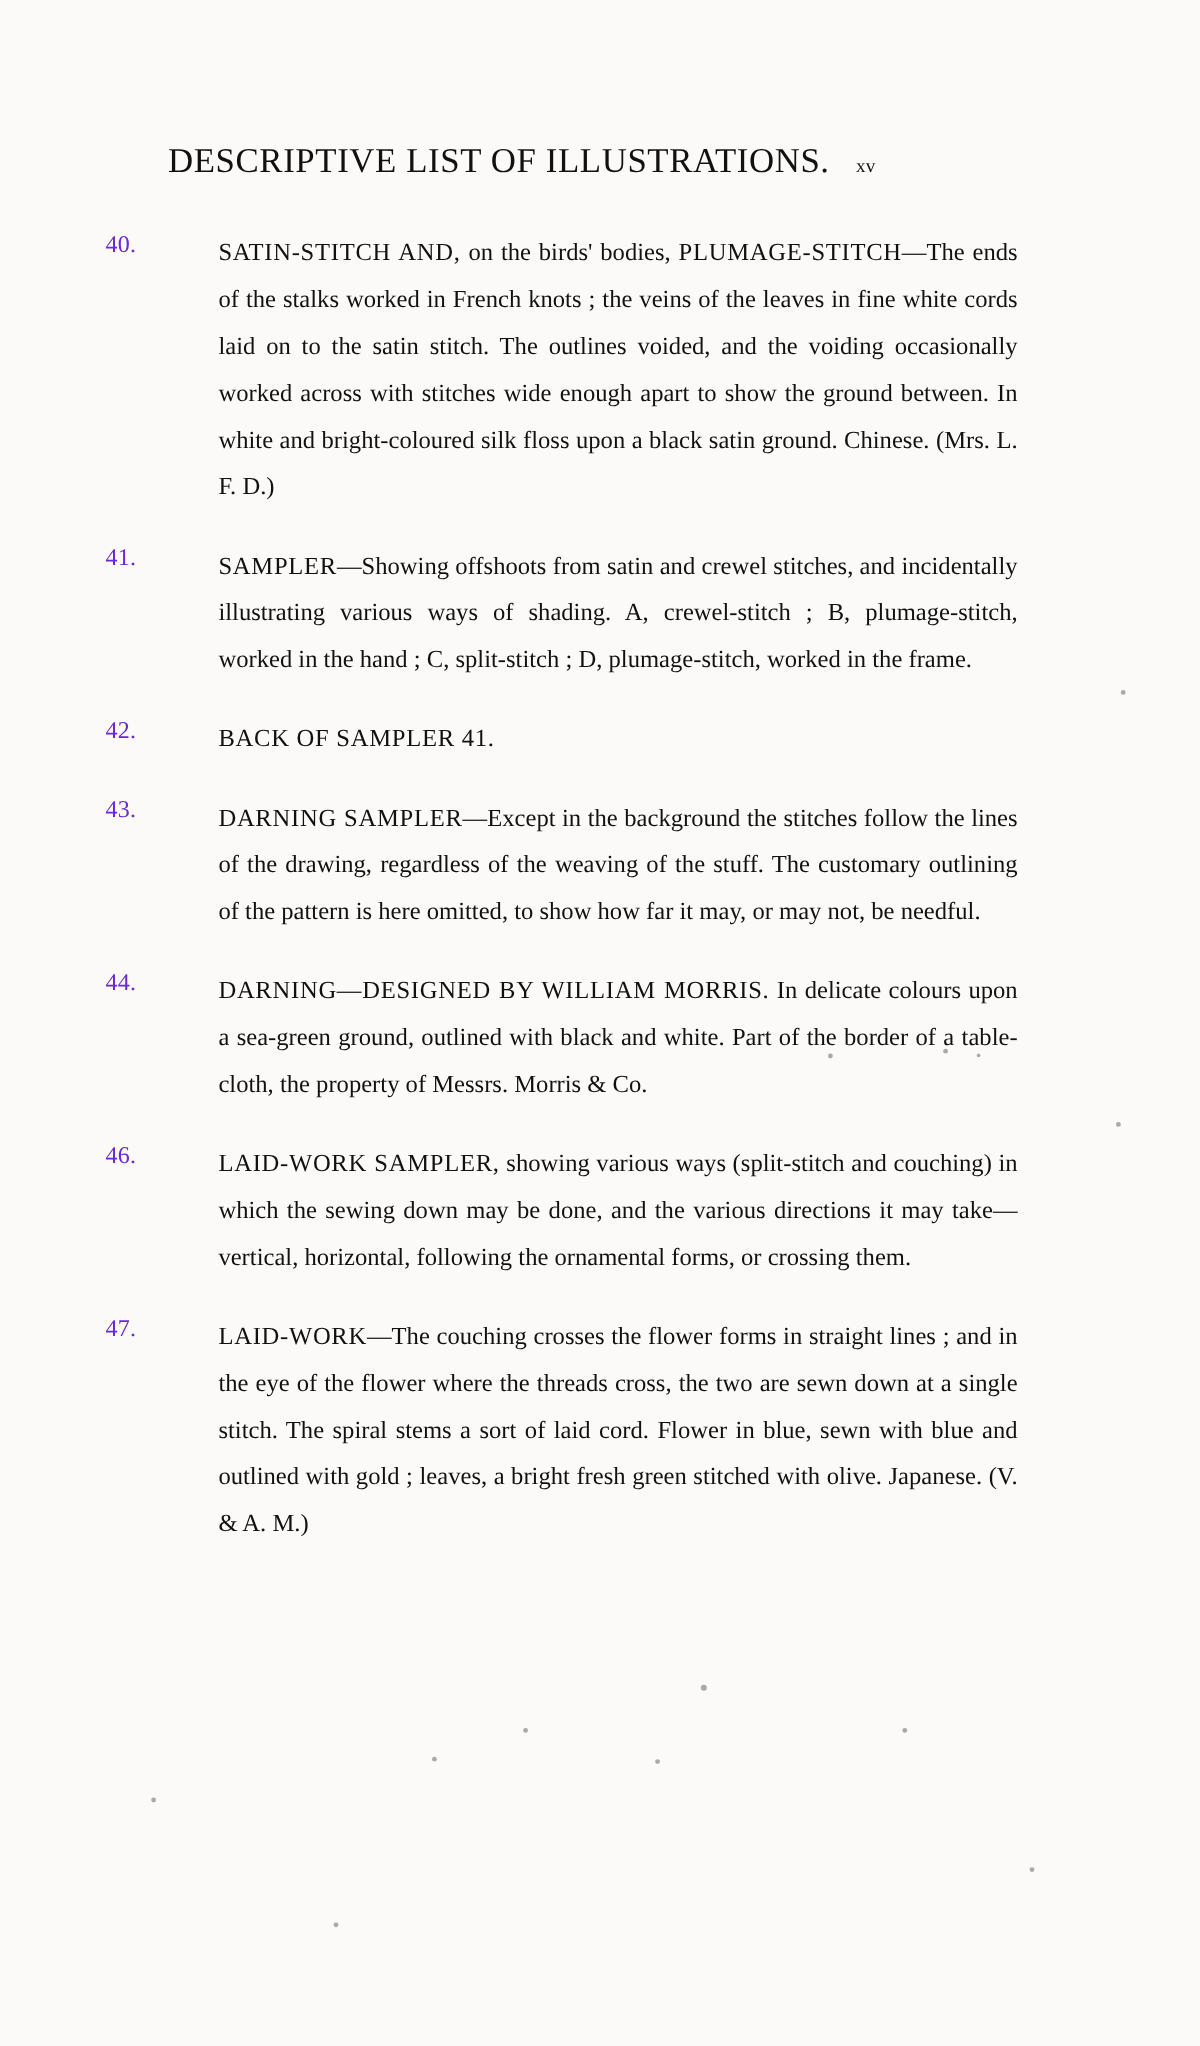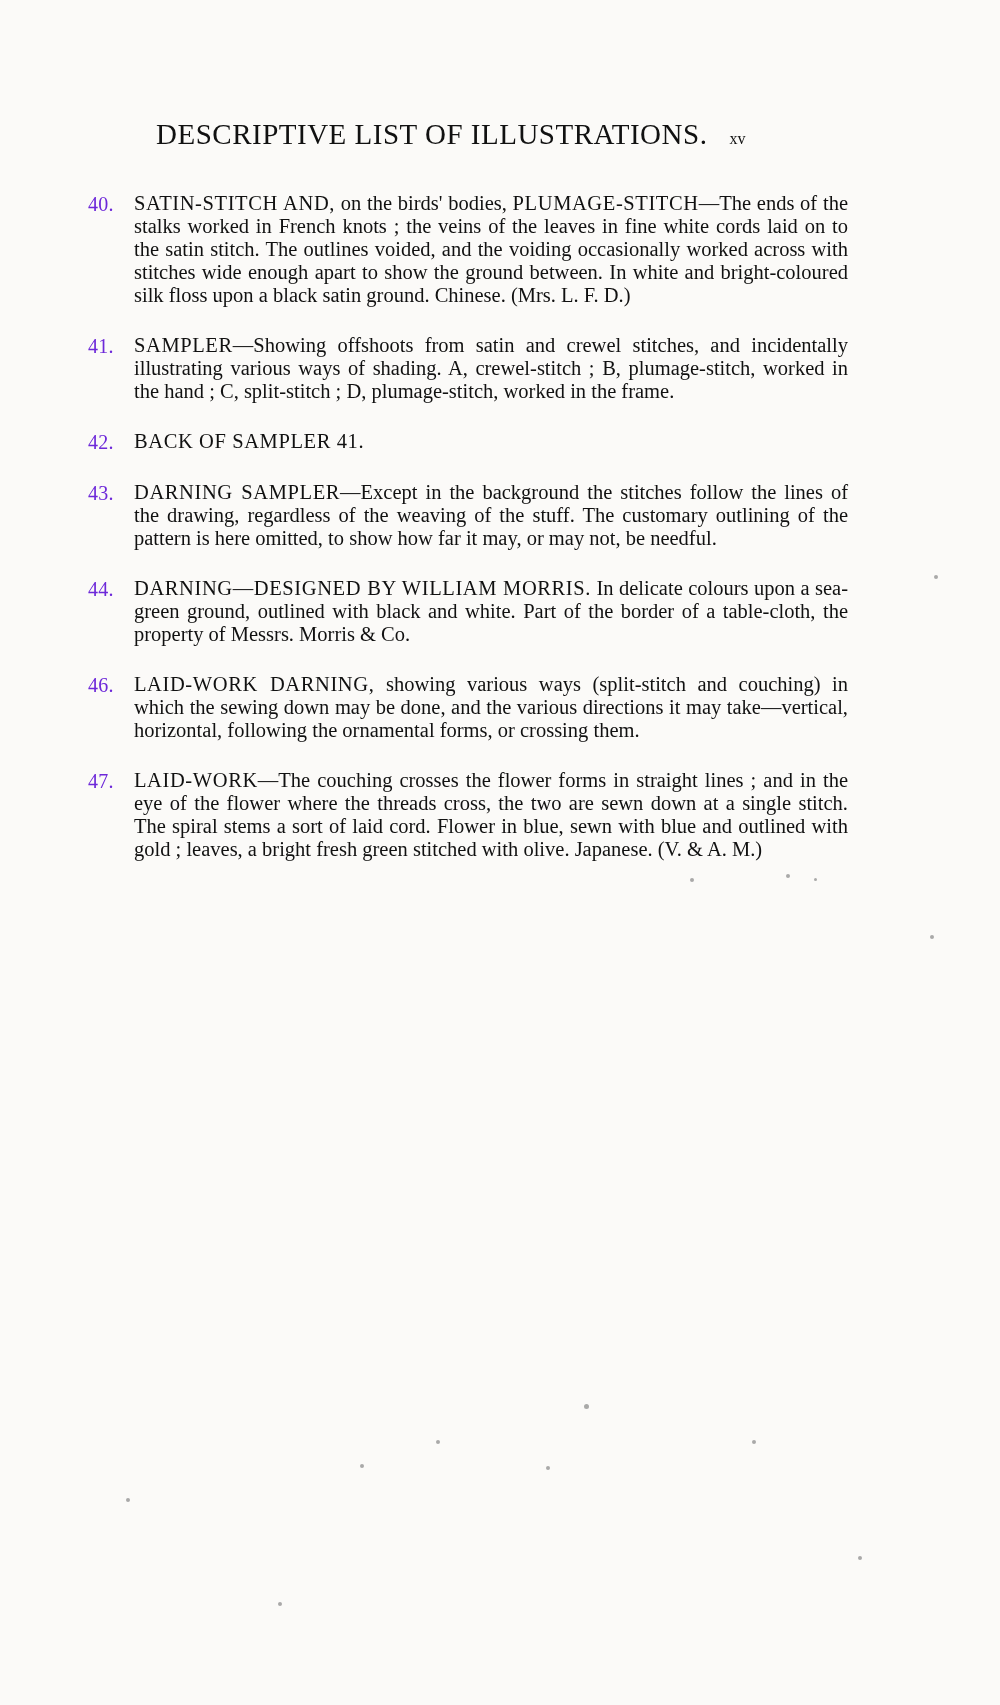--- a/index.html
+++ b/index.html
@@ -24,21 +24,20 @@
     background: #fbfaf8;
   }
   .header {
     position: absolute;
     left: 140px;
     top: 118px;
     width: 720px;
     display: flex;
     align-items: baseline;
     justify-content: flex-start;
-    margin-left: 16px;
   }
   .header-title {
     font-size: 29px;
     letter-spacing: 0.5px;
     font-weight: normal;
     color: #111;
     white-space: nowrap;
   }
   .header-page {
     font-size: 16px;
@@ -62,24 +61,25 @@
     flex: 0 0 46px;
     font-size: 20px;
     text-align: left;
     padding-top: 1px;
     letter-spacing: 0.2px;
     color: #6d28d9;
   }
   .entry-body {
     flex: 1 1 auto;
     font-size: 20.5px;
-    line-height: 23px;
+    line-height: 39px;
     text-align: justify;
     color: #111;
     hyphens: none;
+    margin-left: 48px;
   }
   .sc {
     font-variant: small-caps;
     letter-spacing: 0.6px;
   }
   .entry-short .entry-body {
     text-align: left;
   }
   
   .speck {
@@ -115,21 +115,21 @@
       <div class="entry">
         <div class="entry-num">43.</div>
         <div class="entry-body"><span class="sc">DARNING SAMPLER</span><span>—Except in the background the stitches follow the lines of the drawing, regardless of the weaving of the stuff.   The customary outlining of the pattern is here omitted, to show how far it may, or may not, be needful.</span></div>
       </div>
       <div class="entry">
         <div class="entry-num">44.</div>
         <div class="entry-body"><span class="sc">DARNING—DESIGNED BY WILLIAM MORRIS.</span><span>   In delicate colours upon a sea-green ground, outlined with black and white.   Part of the border of a table-cloth, the property of Messrs. Morris &amp; Co.</span></div>
       </div>
       <div class="entry">
         <div class="entry-num">46.</div>
-        <div class="entry-body"><span class="sc">LAID-WORK DARNING,</span><span> showing various ways (split-stitch and couching) in which the sewing down may be done, and the various directions it may take—vertical, horizontal, following the ornamental forms, or crossing them.</span></div>
+        <div class="entry-body"><span class="sc">LAID-WORK SAMPLER,</span><span> showing various ways (split-stitch and couching) in which the sewing down may be done, and the various directions it may take—vertical, horizontal, following the ornamental forms, or crossing them.</span></div>
       </div>
       <div class="entry">
         <div class="entry-num">47.</div>
         <div class="entry-body"><span class="sc">LAID-WORK</span><span>—The couching crosses the flower forms in straight lines ;  and in the eye of the flower where the threads cross, the two are sewn down at a single stitch. The spiral stems a sort of laid cord.   Flower in blue, sewn with blue and outlined with gold ;  leaves, a bright fresh green stitched with olive.   Japanese.   (V. &amp; A. M.)</span></div>
       </div>
     </div>
 
   <div class="speck" style="left:934px;top:575px;width:4px;height:4px;"></div>
   <div class="speck" style="left:930px;top:935px;width:4px;height:4px;"></div>
   <div class="speck" style="left:690px;top:878px;width:4px;height:4px;"></div>

